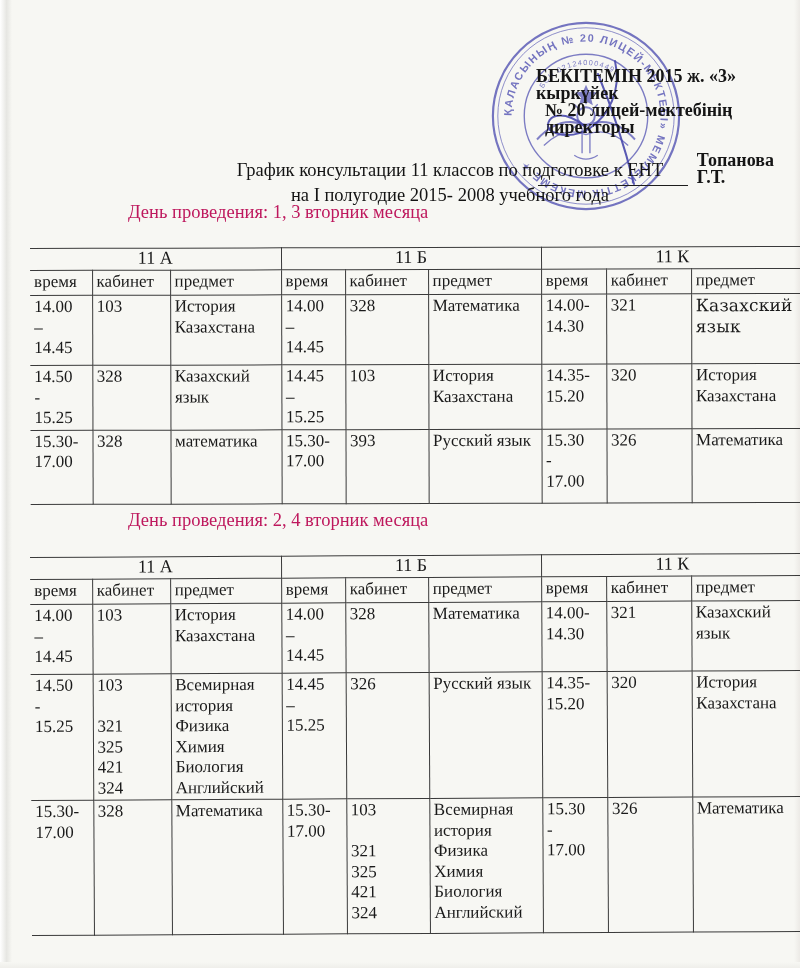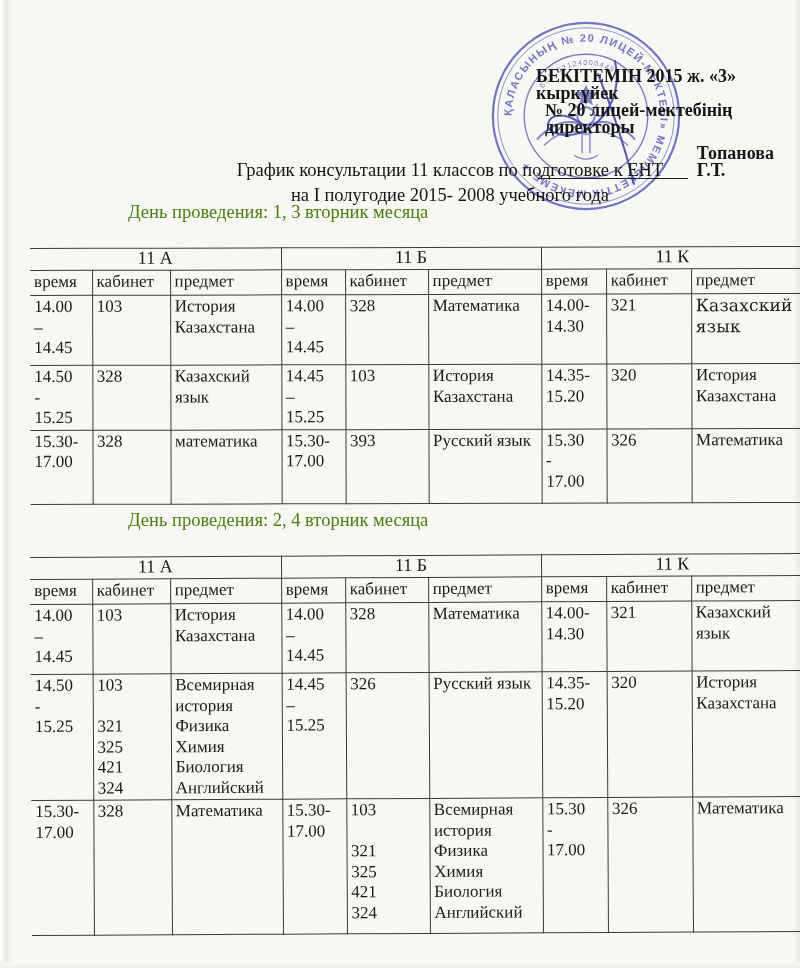--- a/index.html
+++ b/index.html
@@ -17,27 +17,27 @@
   .edge-bottom{position:absolute;left:0;right:0;bottom:0;height:6px;
     background:linear-gradient(0deg,#efeeea, #f7f7f3);}
 
   
   .stamp{position:absolute;left:488px;top:18px;width:196px;height:196px;opacity:.92;}
   .signature{position:absolute;left:520px;top:46px;width:180px;height:145px;}
 
   .approve{position:absolute;left:536px;top:68px;width:264px;
     font-weight:bold;font-size:18px;line-height:17px;color:#151515;}
   .approve .l2{padding-left:9px;}
-  .approve .l3{padding-left:2px;margin-top:9px;display:flex;align-items:flex-end;}
+  .approve .l3{padding-left:2px;margin-top:16px;display:flex;align-items:flex-end;}
   .sig-line{display:inline-block;width:160px;border-bottom:1.6px solid #1d1d1d;height:13px;margin-right:9px;}
 
   .doc-title{position:absolute;left:100px;top:142px;width:700px;text-align:center;
     font-size:18.5px;line-height:25px;color:#141414;margin-top:16px;}
 
-  .day-heading{position:absolute;left:128px;font-size:18.5px;color:#4d7c0f;}
+  .day-heading{position:absolute;left:128px;font-size:18.5px;color:#be185d;}
   #heading1{top:202px;}
   #heading2{top:510px;}
 
   table.sched{position:absolute;left:30px;border-collapse:collapse;table-layout:fixed;width:773px;}
   #table1{top:248px;transform:rotate(-0.15deg);transform-origin:0 0;}
   #table2{top:557px;transform:rotate(-0.3deg);transform-origin:0 0;}
   .sched td, .sched th{
     border:1.4px solid #3a3a3a;
     vertical-align:top;text-align:left;
     padding:1px 4px;

